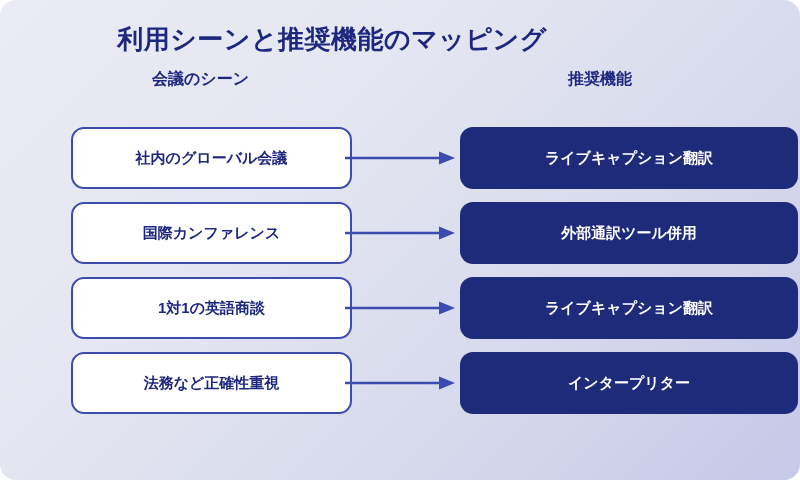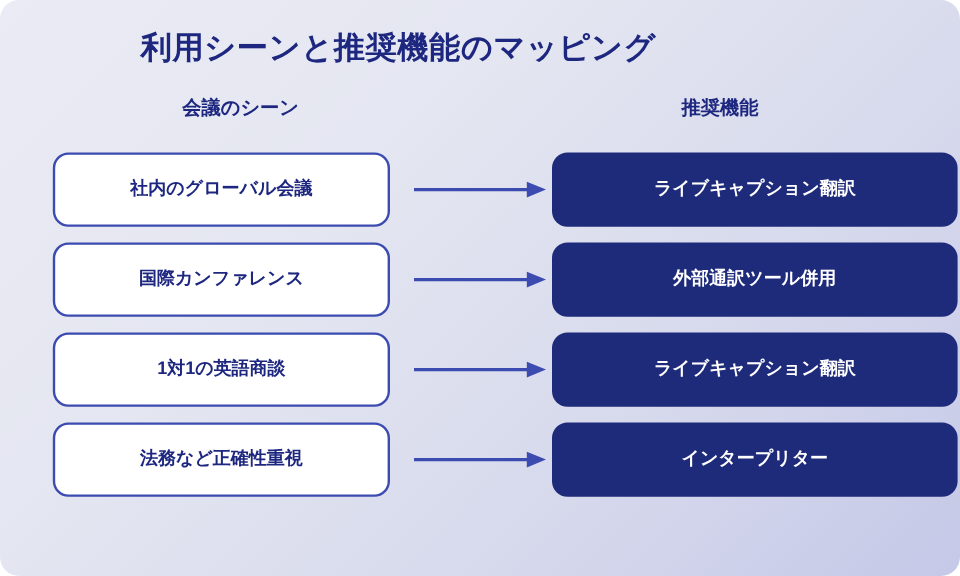--- a/index.html
+++ b/index.html
@@ -33,21 +33,21 @@
     font-size: 26px;
     font-weight: bold;
     color: #1d277f;
     letter-spacing: 0.5px;
     line-height: 34px;
   }
 
   
   .col-header {
     position: absolute;
-    top: 80px;
+    top: 68px;
     font-size: 16px;
     font-weight: bold;
     color: #1d277f;
     text-align: center;
     line-height: 22px;
   }
   #header-left  { left: 60px;  width: 281px; }
   #header-right { left: 460px; width: 280px; }
 
   
@@ -57,21 +57,21 @@
     width: 800px;
     height: 62px;
   }
   .row-0 { top: 127px; }
   .row-1 { top: 202px; }
   .row-2 { top: 277px; }
   .row-3 { top: 352px; }
 
   .scene-box {
     position: absolute;
-    left: 44px;
+    left: 71px;
     top: 0;
     width: 281px;
     height: 62px;
     box-sizing: border-box;
     background: #ffffff;
     border: 2px solid #3c4bb0;
     border-radius: 13px;
     display: flex;
     align-items: center;
     justify-content: center;

